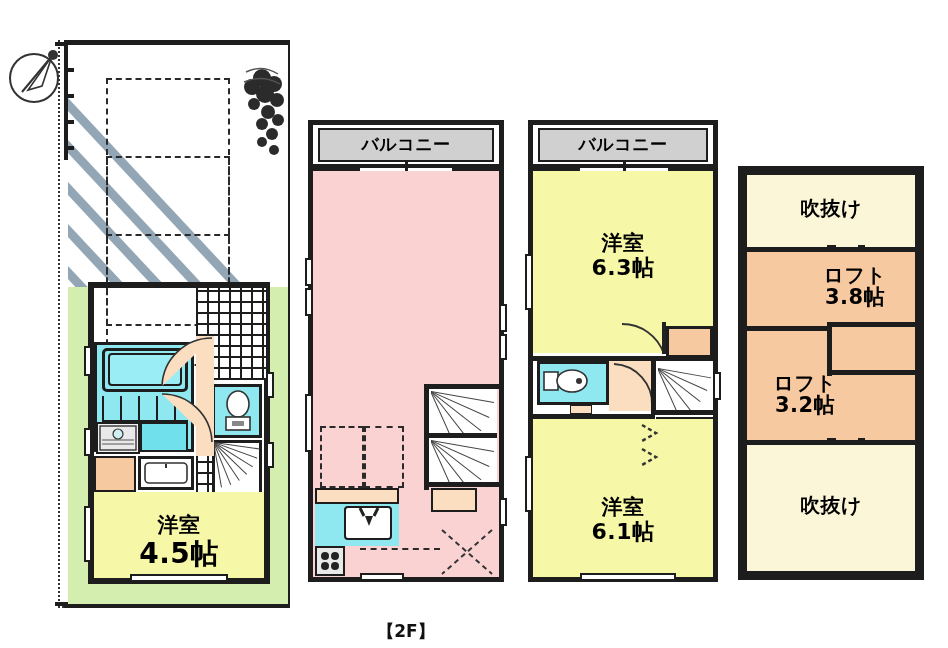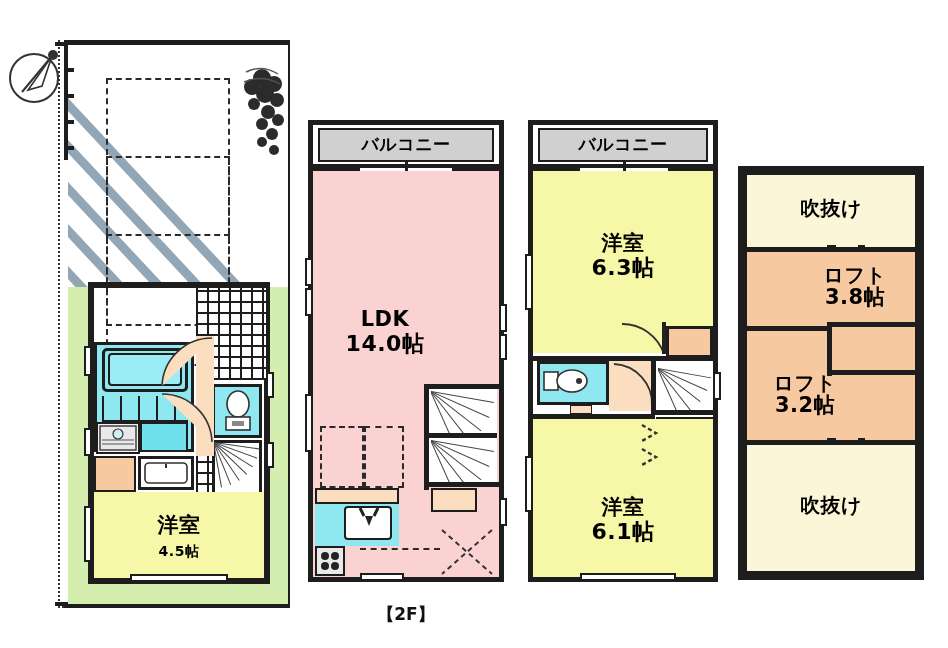--- a/index.html
+++ b/index.html
@@ -186,21 +186,21 @@
     <svg class="abs" style="left:160px;top:300px;" width="54" height="52" viewBox="0 0 54 52">
       <path d="M52 2 A50 50 0 0 0 2 50" fill="#fbddc0" stroke="#333" stroke-width="1.6"></path>
     </svg>
     <svg class="abs" style="left:160px;top:356px;" width="54" height="52" viewBox="0 0 54 52">
       <path d="M52 50 A50 50 0 0 0 2 2" fill="#fbddc0" stroke="#333" stroke-width="1.6"></path>
     </svg>
 
     <div class="room" style="left:94px;top:456px;width:170px;height:86px;background:#f7f7a8;"></div>
     <div class="label" style="left:94px;top:478px;width:170px;font-size:21px;">
       <span>洋室</span><br>
-      <span style="font-size:14px;">4.5帖</span>
+      <span style="font-size:28px;">4.5帖</span>
     </div>
 
     <div class="win" style="left:84px;top:310px;width:8px;height:30px;"></div>
     <div class="win" style="left:84px;top:392px;width:8px;height:28px;"></div>
     <div class="win" style="left:84px;top:470px;width:8px;height:56px;"></div>
     <div class="win" style="left:266px;top:336px;width:8px;height:26px;"></div>
     <div class="win" style="left:266px;top:406px;width:8px;height:26px;"></div>
     <div class="win" style="left:130px;top:538px;width:98px;height:8px;"></div>
 
   </div>
@@ -214,24 +214,20 @@
 
     <div class="room" style="left:18px;top:92px;width:176px;height:34px;background:#d0d0d0;
          border:2px solid #1d1d1d;"></div>
     <div class="label" style="left:18px;top:99px;width:176px;font-size:17px;">バルコニー</div>
     <div class="wall" style="left:13px;top:128px;width:186px;height:7px;"></div>
 
     <div class="win" style="left:58px;top:130px;width:96px;height:9px;"></div>
     <div class="winline" style="left:105px;top:126px;width:3px;height:16px;"></div>
 
     <div class="room" style="left:13px;top:135px;width:186px;height:406px;background:#fad2d2;"></div>
-    <div class="label" style="left:20px;top:272px;width:130px;font-size:21px;text-align:center;">
-      <span>LDK</span><br>
-      <span style="font-size:22px;">14.0帖</span>
-    </div>
 
     <div class="wall" style="left:124px;top:348px;width:76px;height:5px;"></div>
     <div class="wall" style="left:124px;top:348px;width:5px;height:106px;"></div>
     <div class="room" style="left:129px;top:353px;width:68px;height:44px;background:#fff;"></div>
     <div class="fan" style="left:131px;top:355px;width:64px;height:42px;">
       <i style="transform:rotate(10deg);"></i>
         <i style="transform:rotate(24deg);"></i>
       <i style="transform:rotate(38deg);"></i>
         <i style="transform:rotate(52deg);"></i>
       <i style="transform:rotate(66deg);"></i>
@@ -279,21 +275,21 @@
     <div class="dash-h" style="left:60px;top:512px;width:80px;"></div>
 
     <div class="win" style="left:5px;top:222px;width:8px;height:28px;"></div>
     <div class="win" style="left:5px;top:252px;width:8px;height:28px;"></div>
     <div class="win" style="left:5px;top:358px;width:8px;height:58px;"></div>
     <div class="win" style="left:199px;top:268px;width:8px;height:28px;"></div>
     <div class="win" style="left:199px;top:298px;width:8px;height:26px;"></div>
     <div class="win" style="left:199px;top:462px;width:8px;height:28px;"></div>
     <div class="win" style="left:60px;top:537px;width:44px;height:8px;"></div>
 
-    <div class="floor-caption" style="left:46px;top:567px;width:120px;">【2F】</div>
+    <div class="floor-caption" style="left:46px;top:584px;width:120px;">【2F】</div>
   </div>
 
   <div class="abs" style="left:520px;top:36px;width:210px;height:576px;">
 
     <div class="wall" style="left:8px;top:84px;width:190px;height:5px;"></div>
     <div class="wall" style="left:8px;top:84px;width:5px;height:462px;"></div>
     <div class="wall" style="left:193px;top:84px;width:5px;height:462px;"></div>
     <div class="wall" style="left:8px;top:541px;width:190px;height:5px;"></div>
 
     <div class="room" style="left:18px;top:92px;width:170px;height:34px;background:#d0d0d0;

